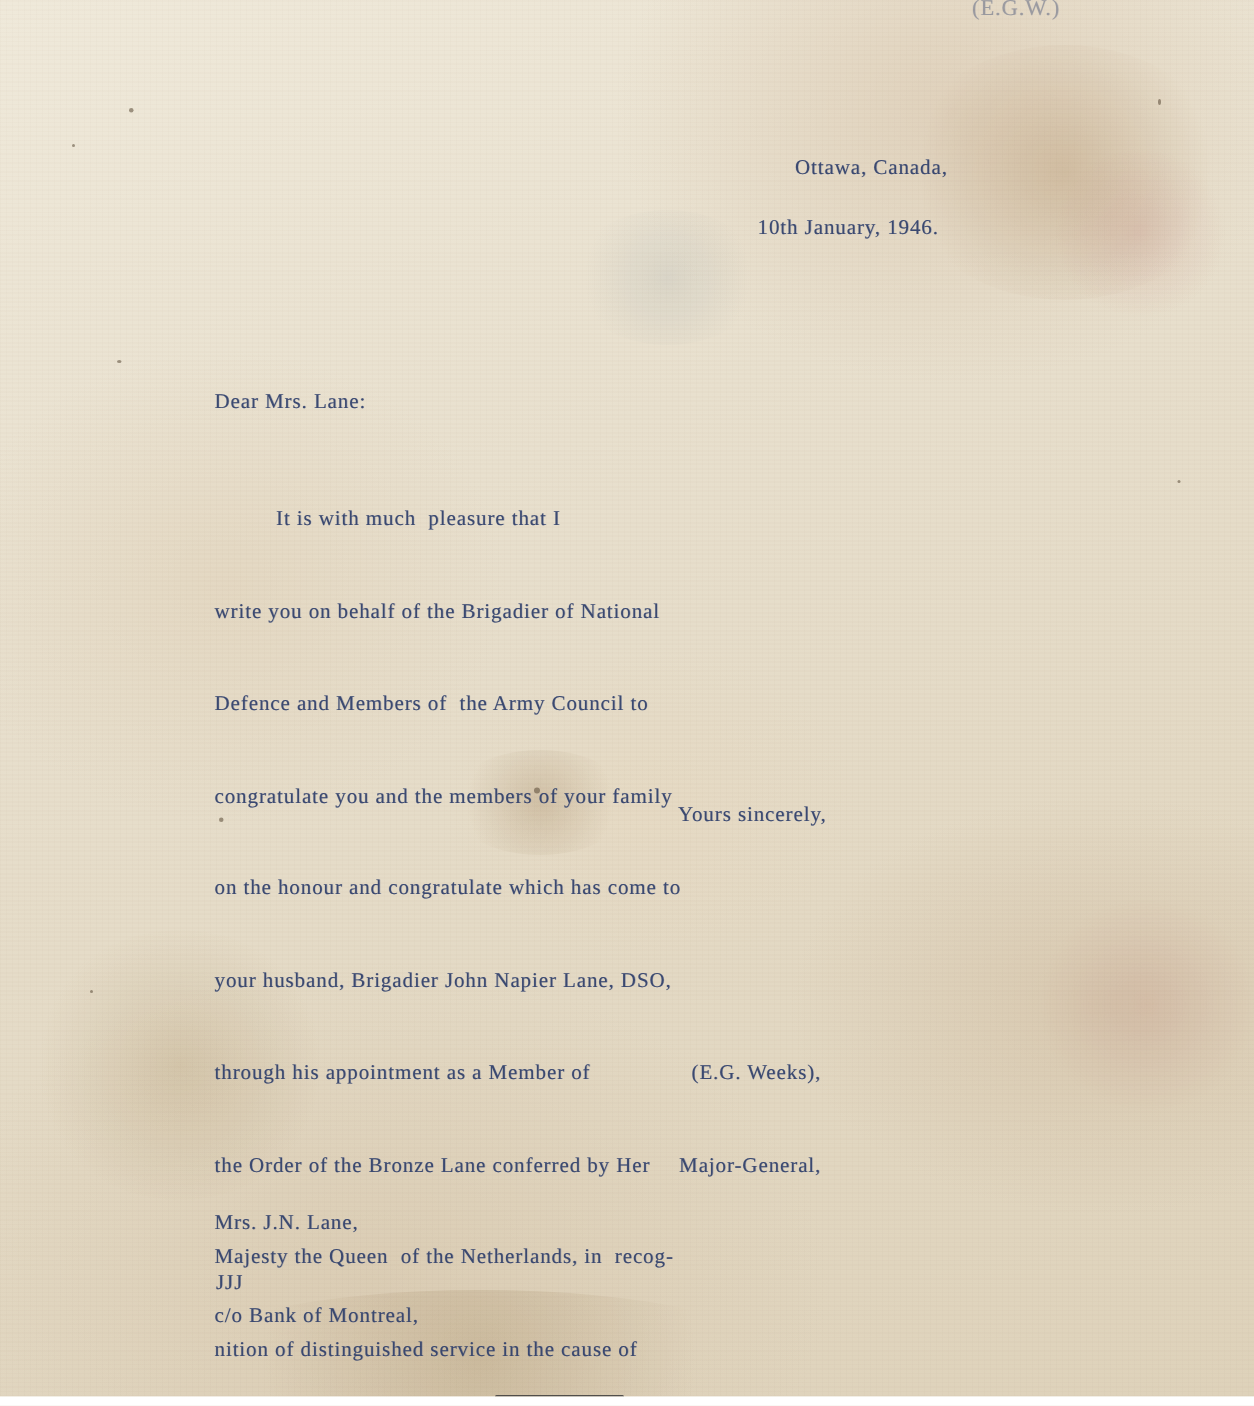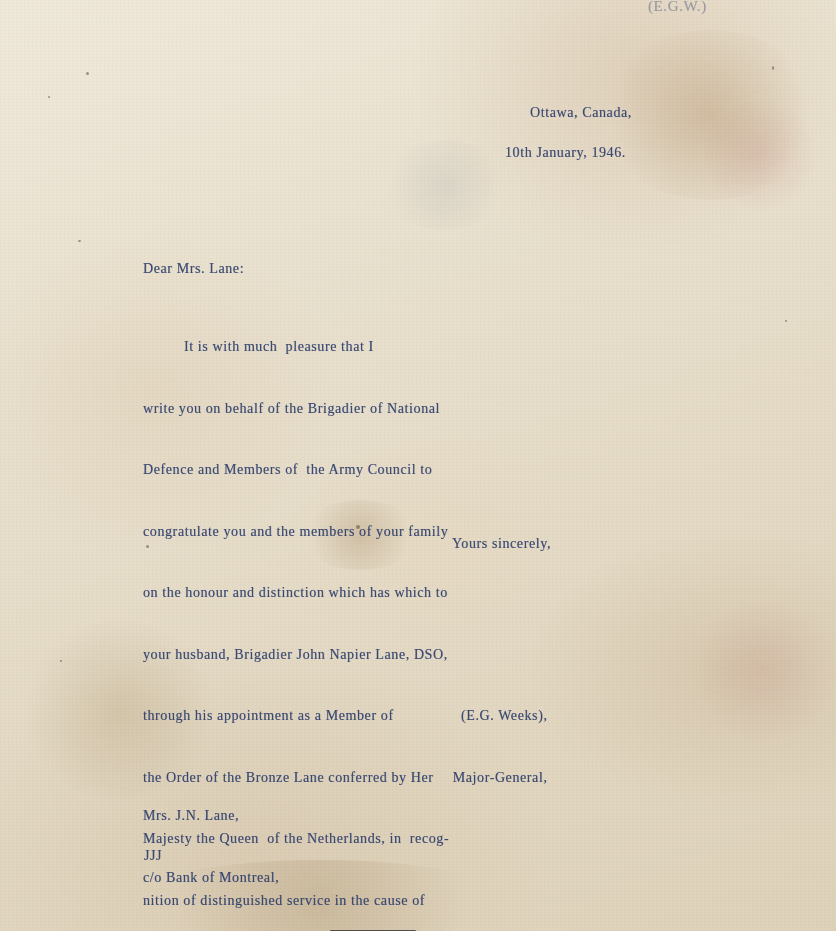--- a/index.html
+++ b/index.html
@@ -123,21 +123,21 @@
   <div class="typed" id="place-line">Ottawa, Canada,</div>
   <div class="typed" id="date-line">10th January, 1946.</div>
 
   <div class="typed" id="salutation">Dear Mrs. Lane:</div>
 
   <div class="typed" id="body">
     <div>          It is with much  pleasure that I</div>
     <div>write you on behalf of the Brigadier of National</div>
     <div>Defence and Members of  the Army Council to</div>
     <div>congratulate you and the members of your family</div>
-    <div>on the honour and distinction which has which to</div>
+    <div>on the honour and congratulate which has come to</div>
     <div>your husband, Brigadier John Napier Lane, DSO,</div>
     <div>through his appointment as a Member of</div>
     <div>the Order of the Bronze Lane conferred by Her</div>
     <div>Majesty the Queen  of the Netherlands, in  recog-</div>
     <div>nition of distinguished service in the cause of</div>
     
   </div>
 
   <div class="typed" id="closing">Yours sincerely,</div>
 

